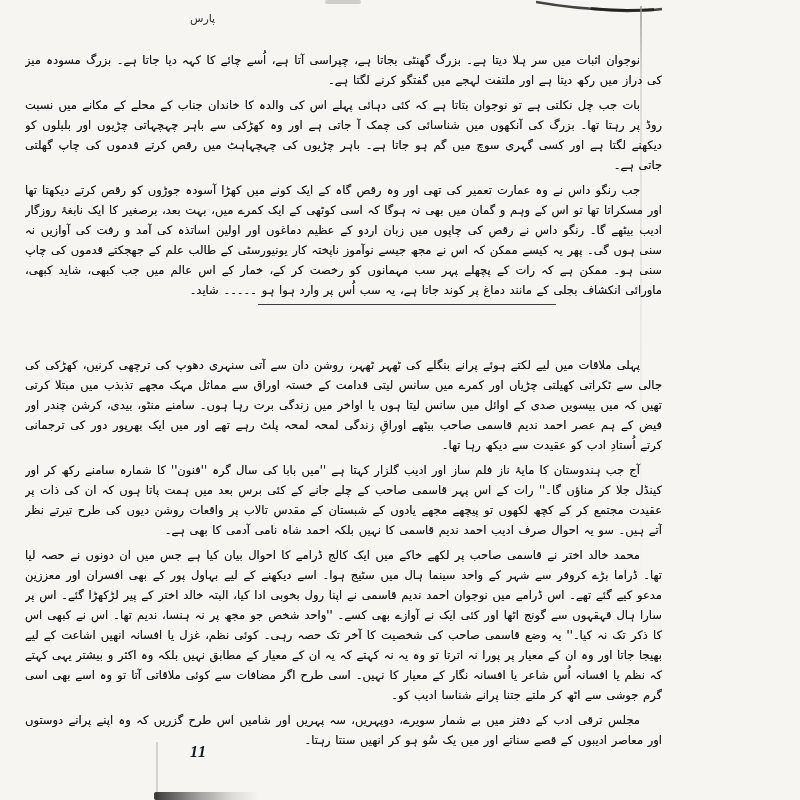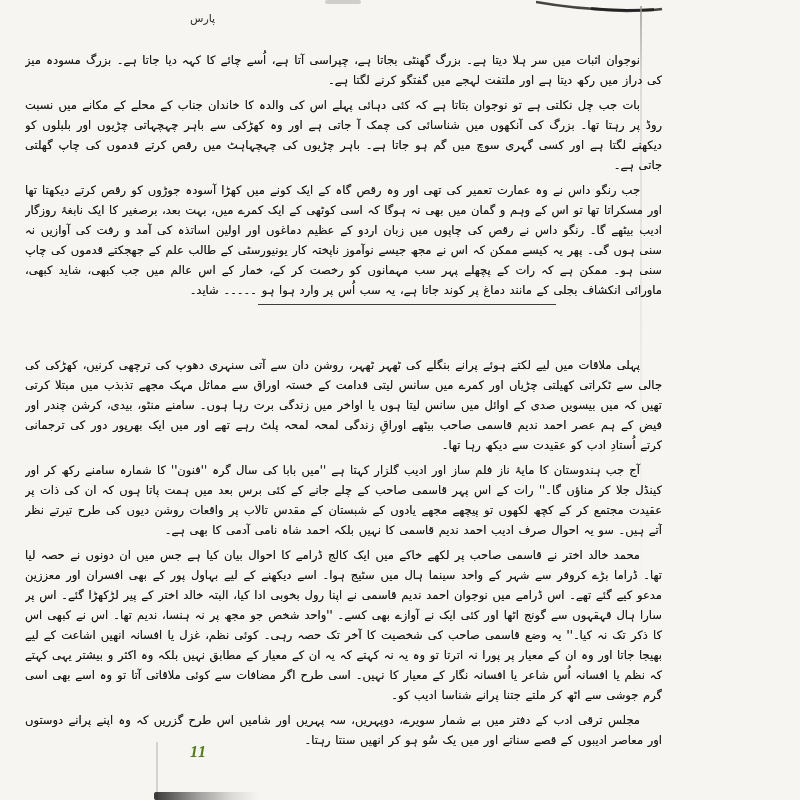--- a/index.html
+++ b/index.html
@@ -53,21 +53,21 @@
   
   .pagenum {
     position: absolute;
     left: 190px;
     top: 743px;
     font-family: "Liberation Serif", serif;
     font-style: italic;
     font-weight: bold;
     font-size: 16px;
     letter-spacing: 1px;
-    color: #4d7c0f;
+    color: #0f172a;
   }
   
   .streak-top {
     position: absolute;
     left: 536px;
     top: 0;
     width: 128px;
     height: 16px;
     pointer-events: none;
   }

